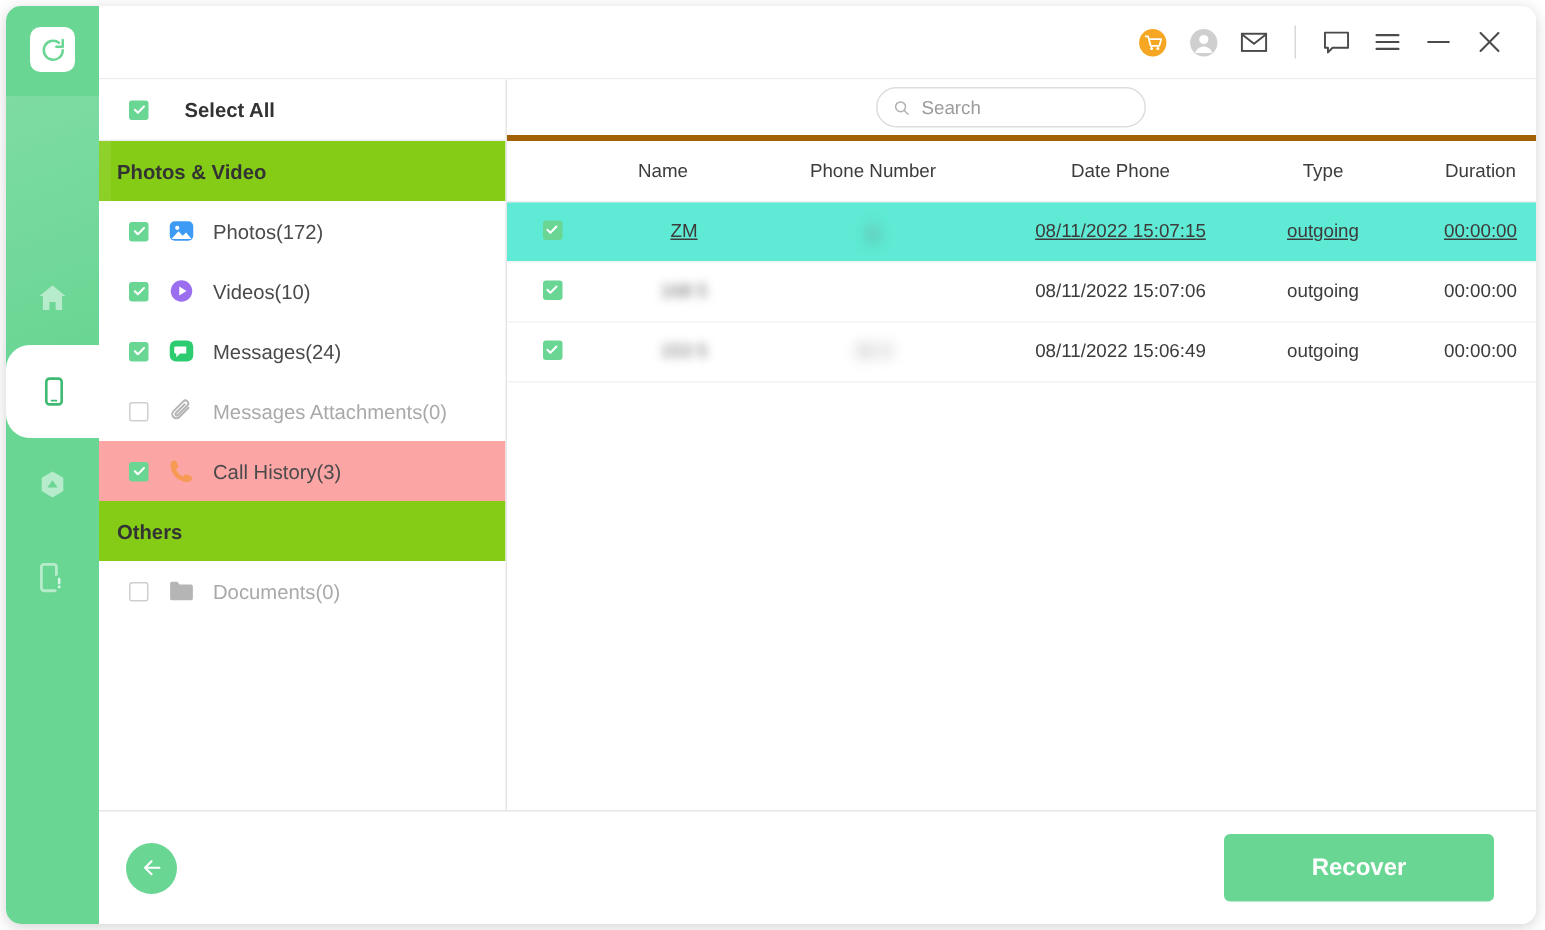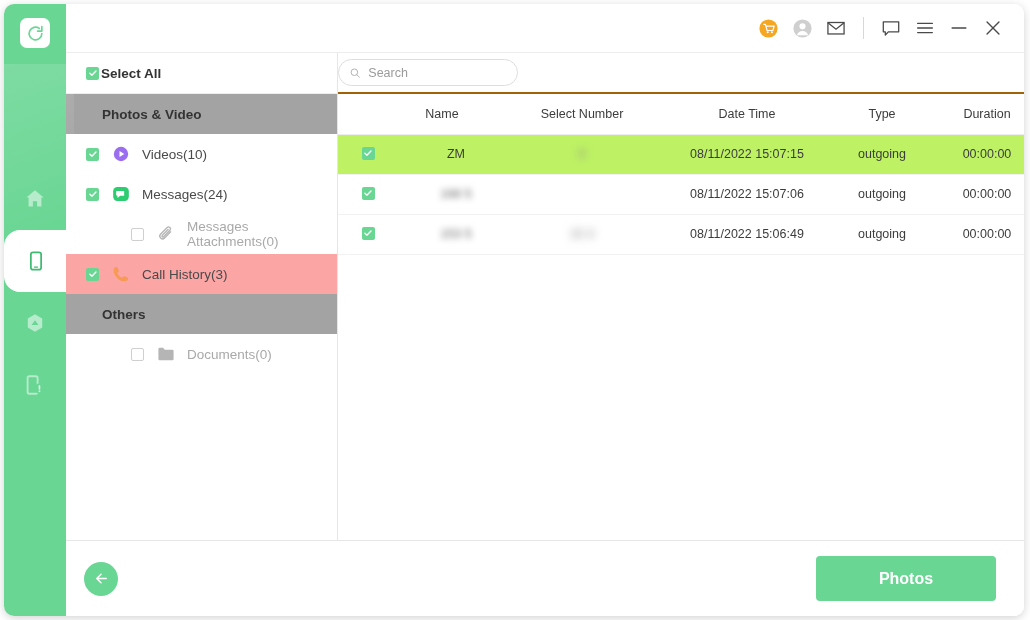--- a/index.html
+++ b/index.html
@@ -124,33 +124,33 @@
     height: 41px;
     display: flex; align-items: center;
     padding-left: 20px;
     border-bottom: 1px solid #ededed;
     font-size: 13.5px; font-weight: bold; color: #333;
     cursor: pointer;
   }
   .grp-header {
     height: 40px;
     display: flex; align-items: center;
-    padding-left: 36px;
-    background: #a3a3a3;
+    padding-left: 12px;
+    background: #84cc16;
     font-size: 13.5px; font-weight: bold; color: #333;
   }
   .cat-row {
     height: 40px;
     display: flex; align-items: center;
     padding-left: 20px;
     font-size: 13.5px; color: #4a4a4a;
     cursor: pointer;
   }
   .cat-row.selected { background: #fca5a5; }
-  .cat-row.disabled { color: #a9a9a9; cursor: default; margin-left: 45px; }
+  .cat-row.disabled { color: #a9a9a9; cursor: default; }
   .cat-icon {
     width: 20px; height: 20px;
     margin: 0 11px 0 12px;
     display: flex; align-items: center; justify-content: center;
     flex: 0 0 20px;
   }
 
   
   .cb {
     width: 13px; height: 13px;
@@ -164,23 +164,23 @@
 
   
   .pane {
     flex: 1 1 auto;
     display: flex; flex-direction: column;
     min-width: 0;
     background: #ffffff;
   }
   .pane-top {
     height: 41px; flex: 0 0 41px;
-    display: flex; align-items: center; justify-content: flex-start;
+    display: flex; align-items: center; justify-content: center;
     padding-right: 14px;
-    border-bottom: 2px solid #a16207;
+    border-bottom: 4px solid #a16207;
   }
   .search {
     width: 180px; height: 27px;
     border: 1px solid #dddddd;
     border-radius: 14px;
     display: flex; align-items: center;
     padding: 0 10px;
     gap: 7px;
   }
   .search input {
@@ -197,21 +197,21 @@
     height: 40px;
     font-size: 12.5px; font-weight: normal; color: #3c3c3c;
     border-bottom: 1px solid #ededed;
   }
   .tbl td {
     height: 40px;
     font-size: 12.5px; color: #3c3c3c;
     text-align: center;
     border-bottom: 1px solid #f2f2f2;
   }
-  .tbl tr.sel td { background: #bef264; }
+  .tbl tr.sel td { background: #5eead4; text-decoration: underline; }
   .col-check { width: 44px; }
   .col-name  { width: 120px; }
   .col-phone { width: 160px; }
   .col-date  { width: 170px; }
   .col-type  { width: 100px; }
   .col-dur   { width: 110px; }
   .td-check { text-align: left; padding-left: 16px; }
   .td-check .cb { display: inline-flex; }
   .td-name { text-align: left; padding-left: 28px; }
   .blurx { filter: blur(3.2px); color: #6a6a6a; }
@@ -342,24 +342,39 @@
 
       <div class="content">
 
         <div class="sidebar">
           <div class="select-all">
             <span class="cb on">
               <svg width="10" height="10" viewBox="0 0 12 12">
                 <path d="M2.3 6.2 4.7 8.6 9.6 3.6" fill="none" stroke="#ffffff" stroke-width="1.6" stroke-linecap="round" stroke-linejoin="round"></path>
               </svg>
             </span>
-            <span style="margin-left:2px">Select All</span>
+            <span style="margin-left:24px">Select All</span>
           </div>
           <div id="sidebar-groups">
               <div class="grp-header">Photos &amp; Video</div>
+              <div class="cat-row">
+                <span class="cb on">
+                  <svg width="10" height="10" viewBox="0 0 12 12">
+                    <path d="M2.3 6.2 4.7 8.6 9.6 3.6" fill="none" stroke="#ffffff" stroke-width="1.6" stroke-linecap="round" stroke-linejoin="round"></path>
+                  </svg>
+                </span>
+                <span class="cat-icon">
+                  <svg xmlns="http://www.w3.org/2000/svg" width="20" height="20" viewBox="0 0 24 24">
+                    <rect x="2.6" y="4.2" width="18.8" height="15.6" rx="4" fill="#3d9bf5"></rect>
+                    <circle cx="8.6" cy="9.4" r="1.7" fill="#ffffff"></circle>
+                    <path d="M4 18.4 9.6 12.2l3.3 3.6 2.8-2.6 4.3 5.2z" fill="#ffffff"></path>
+                  </svg>
+                </span>
+                <span>Photos(172)</span>
+              </div>
               <div class="cat-row">
                 <span class="cb on">
                   <svg width="10" height="10" viewBox="0 0 12 12">
                     <path d="M2.3 6.2 4.7 8.6 9.6 3.6" fill="none" stroke="#ffffff" stroke-width="1.6" stroke-linecap="round" stroke-linejoin="round"></path>
                   </svg>
                 </span>
                 <span class="cat-icon">
                   <svg xmlns="http://www.w3.org/2000/svg" width="20" height="20" viewBox="0 0 24 24">
                     <circle cx="12" cy="12" r="8.6" fill="#9b6ef0"></circle>
                     <path d="M10.2 8.4 16 12l-5.8 3.6z" fill="#ffffff"></path>
@@ -434,22 +449,22 @@
                   <col class="col-name">
                   <col class="col-phone">
                 <col class="col-date">
                   <col class="col-type">
                   <col class="col-dur">
               </colgroup>
               <thead>
                 <tr>
                   <th></th>
                   <th>Name</th>
-                  <th>Select Number</th>
-                  <th>Date Time</th>
+                  <th>Phone Number</th>
+                  <th>Date Phone</th>
                   <th>Type</th>
                   <th>Duration</th>
                 </tr>
               </thead>
               <tbody id="table-body">
                   <tr class="sel">
                     <td class="td-check"><span class="cb on">
                         <svg width="10" height="10" viewBox="0 0 12 12">
                           <path d="M2.3 6.2 4.7 8.6 9.6 3.6" fill="none" stroke="#ffffff" stroke-width="1.6" stroke-linecap="round" stroke-linejoin="round"></path>
                         </svg>
@@ -491,18 +506,18 @@
       </div>
 
       <div class="footer">
         <div class="back-btn">
           <svg width="19" height="19" viewBox="0 0 24 24">
             <line x1="18" y1="12" x2="6.6" y2="12" stroke="#ffffff" stroke-width="1.8" stroke-linecap="round"></line>
             <path d="M11.4 6.6 6 12l5.4 5.4" fill="none" stroke="#ffffff" stroke-width="1.8" stroke-linecap="round" stroke-linejoin="round"></path>
           </svg>
         </div>
         <div class="spacer"></div>
-        <button class="recover-btn">Photos</button>
+        <button class="recover-btn">Recover</button>
       </div>
 
     </div>
   </div>
 </div>
 
 </body></html>

